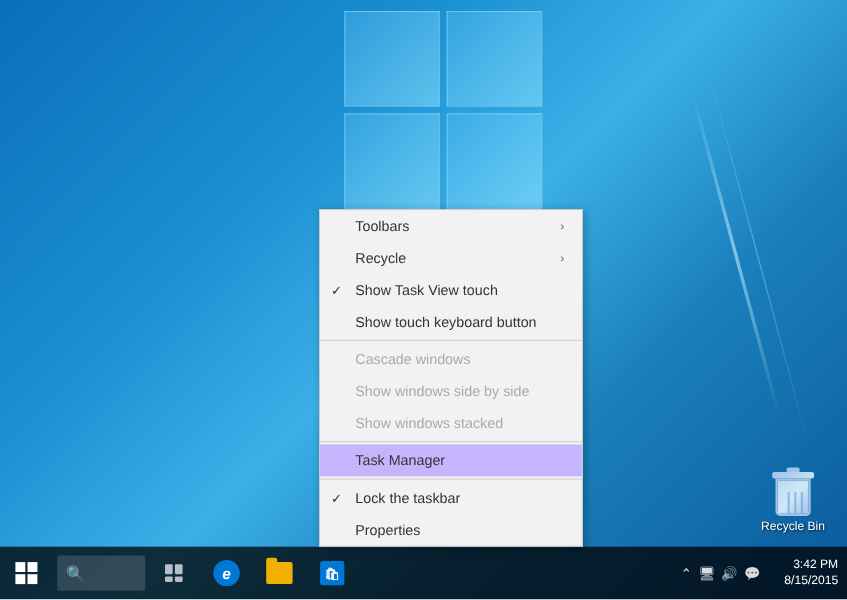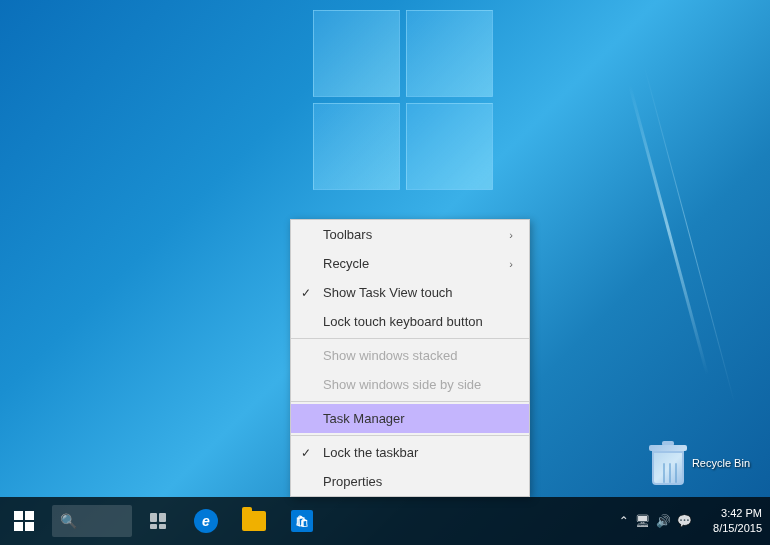--- a/index.html
+++ b/index.html
@@ -205,21 +205,21 @@
       font-size: 11px;
       margin-left: 11px;
     }
 
     
     #recycle-bin {
       position: absolute;
       bottom: 60px;
       right: 20px;
       display: flex;
-      flex-direction: row;
+      flex-direction: column;
       align-items: center;
       gap: 4px;
       cursor: pointer;
       z-index: 5;
     }
 
     .recycle-bin-icon {
       width: 40px;
       height: 44px;
       position: relative;
@@ -374,32 +374,35 @@
     <div class="menu-item">
       <span class="menu-item-text">Recycle</span>
       <span class="menu-arrow">›</span>
     </div>
 
     <div class="menu-item has-check">
       <span class="menu-item-text">Show Task View touch</span>
     </div>
 
     <div class="menu-item">
-      <span class="menu-item-text">Lock touch keyboard button</span>
+      <span class="menu-item-text">Show touch keyboard button</span>
     </div>
 
     <div class="menu-separator"></div>
 
+    <div class="menu-item disabled">
+      <span class="menu-item-text">Cascade windows</span>
+    </div>
+
+    <div class="menu-item disabled">
+      <span class="menu-item-text">Show windows side by side</span>
+    </div>
 
     <div class="menu-item disabled">
       <span class="menu-item-text">Show windows stacked</span>
-    </div>
-
-    <div class="menu-item disabled">
-      <span class="menu-item-text">Show windows side by side</span>
     </div>
 
 
     <div class="menu-separator"></div>
 
     <div class="menu-item highlighted">
       <span class="menu-item-text">Task Manager</span>
     </div>
 
     <div class="menu-separator"></div>

